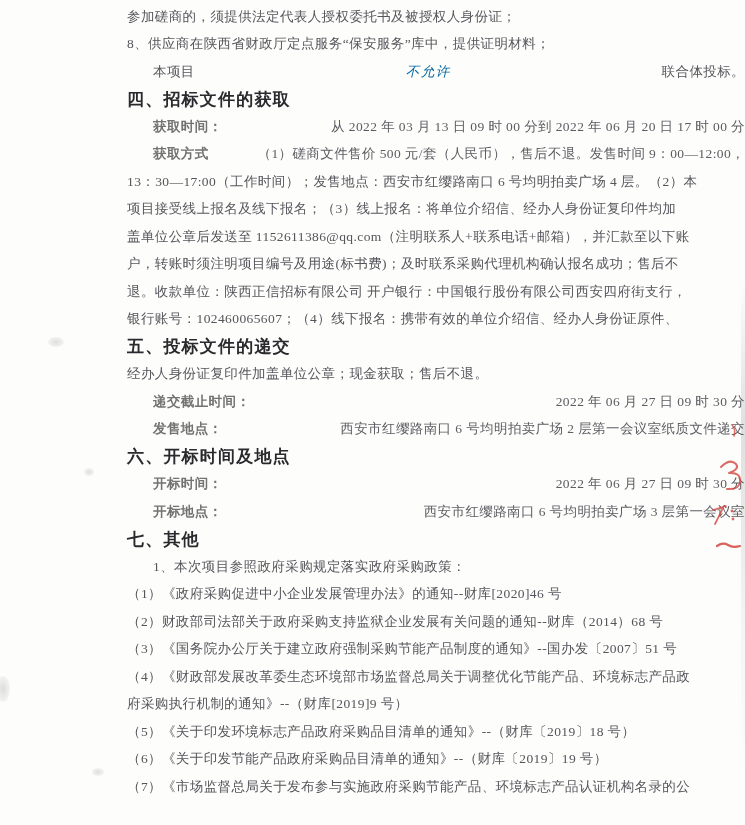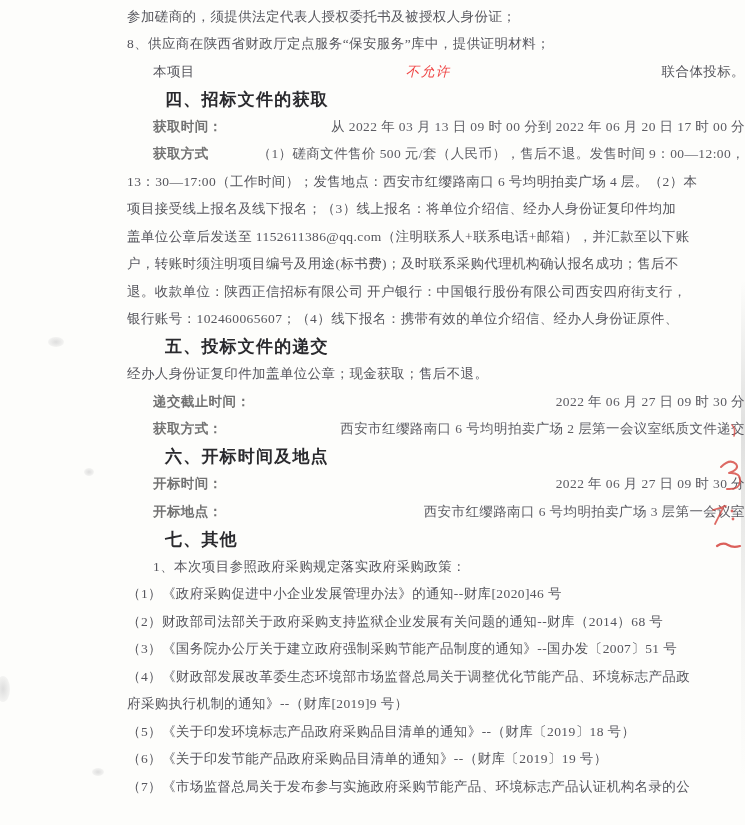--- a/index.html
+++ b/index.html
@@ -30,31 +30,30 @@
     letter-spacing:0.4px;
     color:#55555c;
   }
   .line span{white-space:pre;}
   .indent{padding-left:26px;justify-content:space-between;}
   .heading{
     font-size:17px;
     font-weight:700;
     color:#2a2a2e;
     letter-spacing:1.2px;
-    margin-left:38px;
   }
   .label{
     font-weight:700;
     color:#737373;
   }
   .val{color:#5c5c63;}
   .sp{margin-left:7px;}
   .em{
     font-style:italic;
-    color:#ef4444;
+    color:#0369a1;
     letter-spacing:1.5px;
   }
   .red-marks{
     position:absolute;
     left:703px;top:418px;
     width:42px;height:146px;
   }
   .edge-shadow{
     position:absolute;
     right:0;top:280px;
@@ -94,21 +93,21 @@
     <div class="line">盖单位公章后发送至 1152611386@qq.com（注明联系人+联系电话+邮箱），并汇款至以下账</div>
     <div class="line">户，转账时须注明项目编号及用途(标书费)；及时联系采购代理机构确认报名成功；售后不</div>
     <div class="line">退。收款单位：陕西正信招标有限公司 开户银行：中国银行股份有限公司西安四府街支行，</div>
     <div class="line">银行账号：102460065607；（4）线下报名：携带有效的单位介绍信、经办人身份证原件、</div>
     <div class="line heading">五、投标文件的递交</div>
 
     <div class="line">经办人身份证复印件加盖单位公章；现金获取；售后不退。</div>
 
     <div class="line indent"><span class="label">递交截止时间：</span><span class="val">2022 年 06 月 27 日 09 时 30 分</span></div>
 
-    <div class="line indent"><span class="label">获取方式：</span><span class="val">西安市红缨路南口 6 号均明拍卖广场 2 层第一会议室纸质文件递交</span></div>
+    <div class="line indent"><span class="label">发售地点：</span><span class="val">西安市红缨路南口 6 号均明拍卖广场 2 层第一会议室纸质文件递交</span></div>
 
     <div class="line heading">六、开标时间及地点</div>
 
     <div class="line indent"><span class="label">开标时间：</span><span class="val">2022 年 06 月 27 日 09 时 30 分</span></div>
 
     <div class="line indent"><span class="label">开标地点：</span><span class="val">西安市红缨路南口 6 号均明拍卖广场 3 层第一会议室</span></div>
 
     <div class="line heading">七、其他</div>
 
     <div class="line indent">1、本次项目参照政府采购规定落实政府采购政策：</div>

